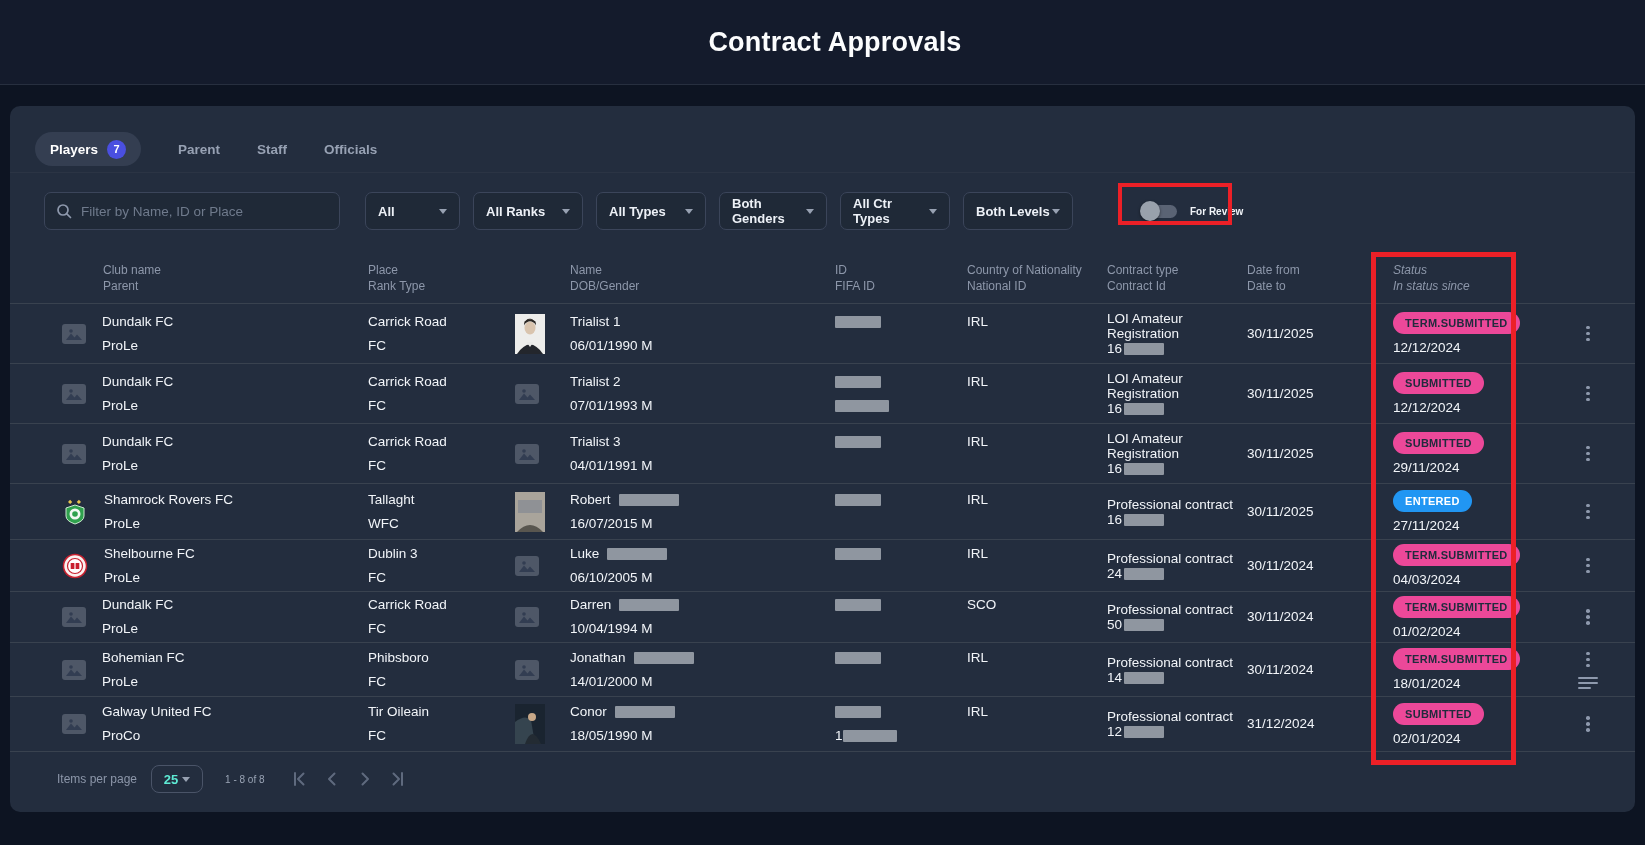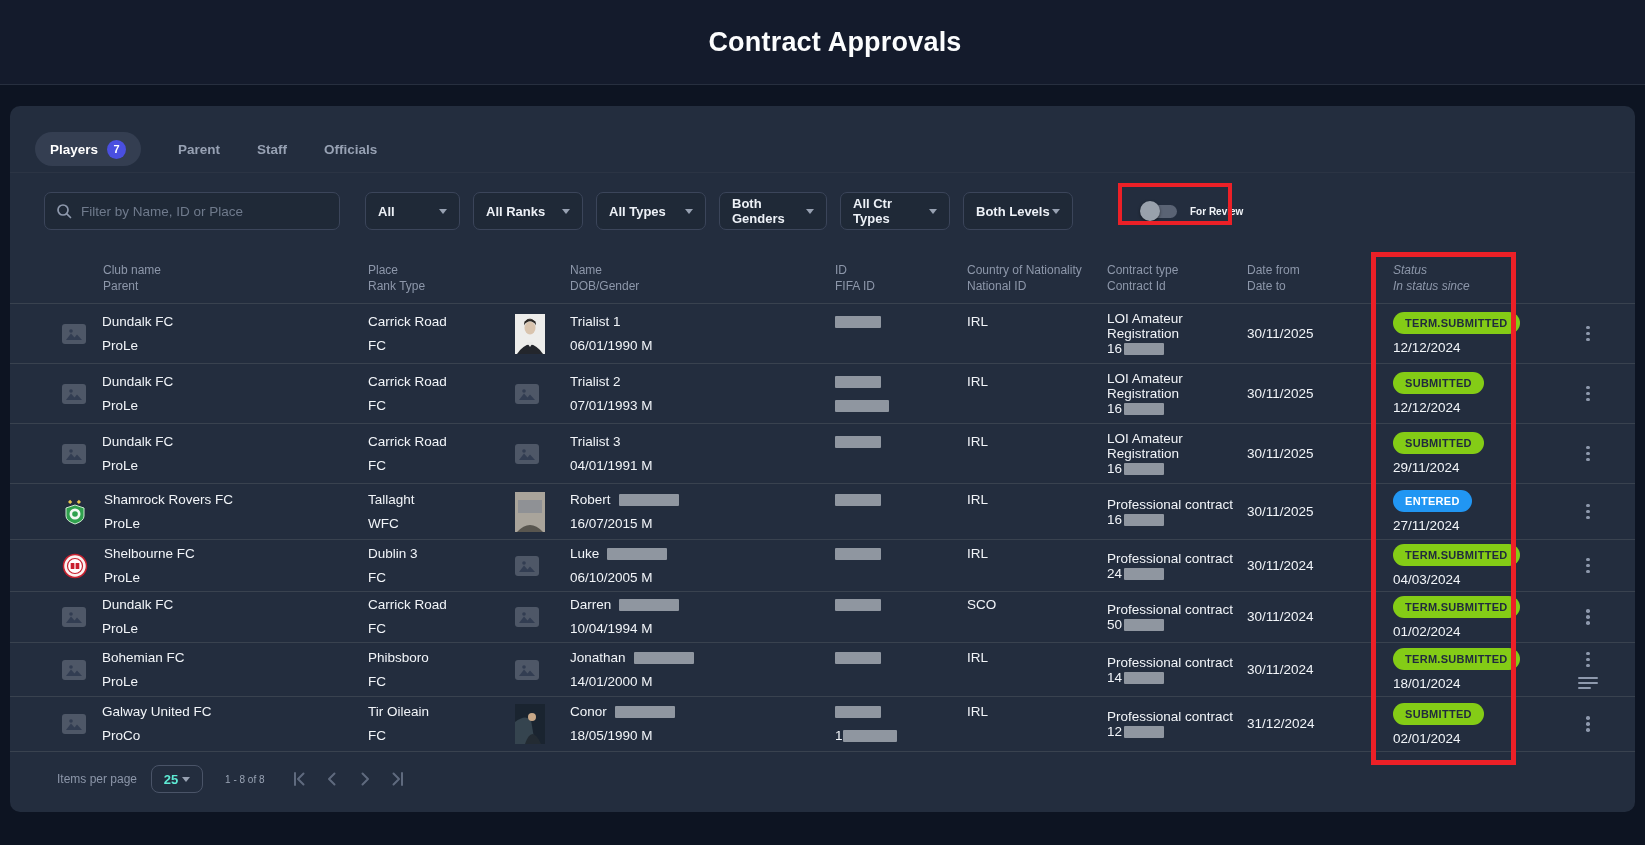--- a/index.html
+++ b/index.html
@@ -42,21 +42,21 @@
   .trow { border-bottom:1px solid #39424F; align-items:center; color:#F2F5F9; font-size:13.5px; }
   .two .l1 { height:24px; line-height:24px; white-space:nowrap; }
   .clubc { display:flex; align-items:center; gap:16px; }
   .photoc { display:flex; align-items:center; }
   .contractc { display:flex; flex-direction:column; justify-content:center; }
   .ct { line-height:15px; white-space:nowrap; }
   .wrap2 { max-width:100px; white-space:normal; }
   .datec { line-height:20px; }
   .statusc { display:flex; flex-direction:column; justify-content:center; padding-left:6px; }
   .badge { display:inline-block; width:fit-content; font-size:11px; font-weight:700; padding:5px 12px; border-radius:13px; letter-spacing:.3px; }
-  .badge.amber { background:#84cc16; color:#212B3D;text-align:center; }
+  .badge.amber { background:#ec4899; color:#212B3D;text-align:center; }
   .badge.blue { background:#2196F3; color:#FFFFFF; }
   .since { margin-top:7px; line-height:14px; }
   .actions { display:flex; flex-direction:column; align-items:center; justify-content:center; gap:8px; padding-right:26px; }
   .kebab { display:flex; flex-direction:column; gap:2.5px; cursor:pointer; padding:2px; }
   .kebab i { width:3.5px; height:3.5px; border-radius:50%; background:#8E99AD; }
   .notes { display:flex; flex-direction:column; gap:3px; cursor:pointer; align-items:flex-start; }
   .notes i { height:2px; background:#8E99AD; border-radius:1px; display:block; }
   .notes i:nth-child(1){width:20px}.notes i:nth-child(2){width:20px}.notes i:nth-child(3){width:13px}
   .redact { display:inline-block; height:12px; background:#8F96A0; vertical-align:middle; border-radius:1px; }
   .w46{width:46px}.w54{width:54px}.w60{width:60px;margin-left:8px}.w40{width:40px;margin-left:2px}

